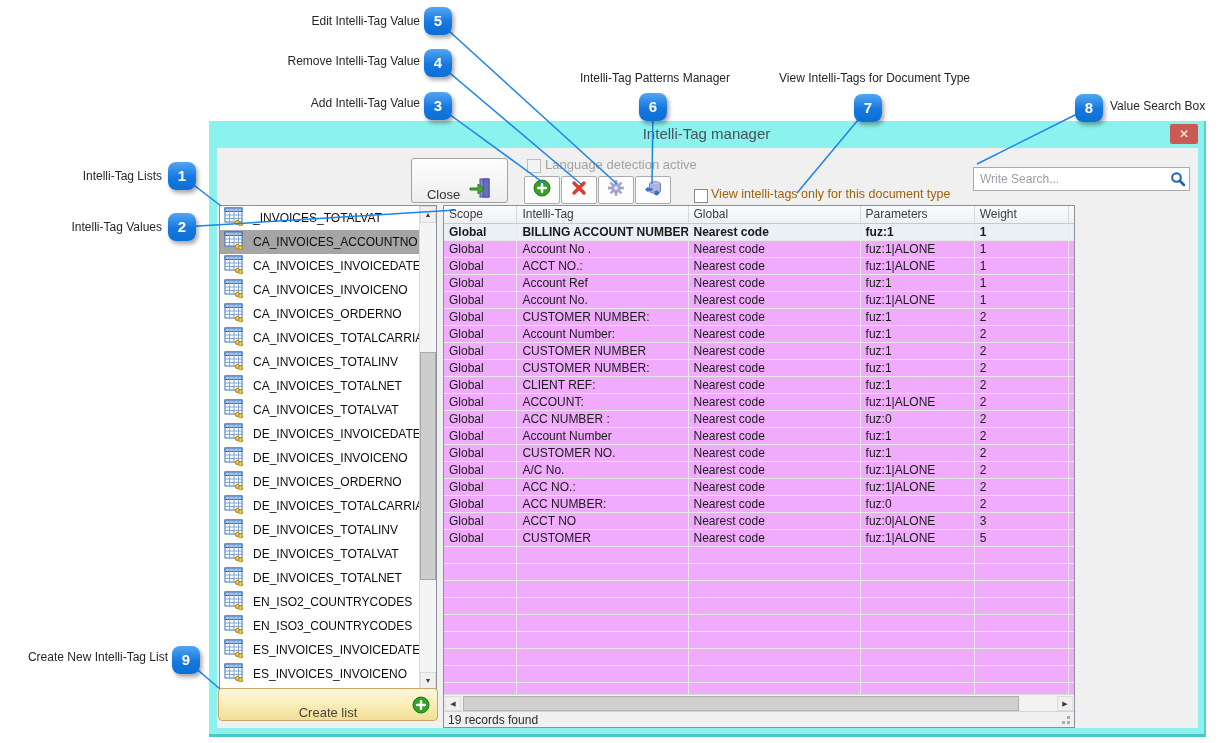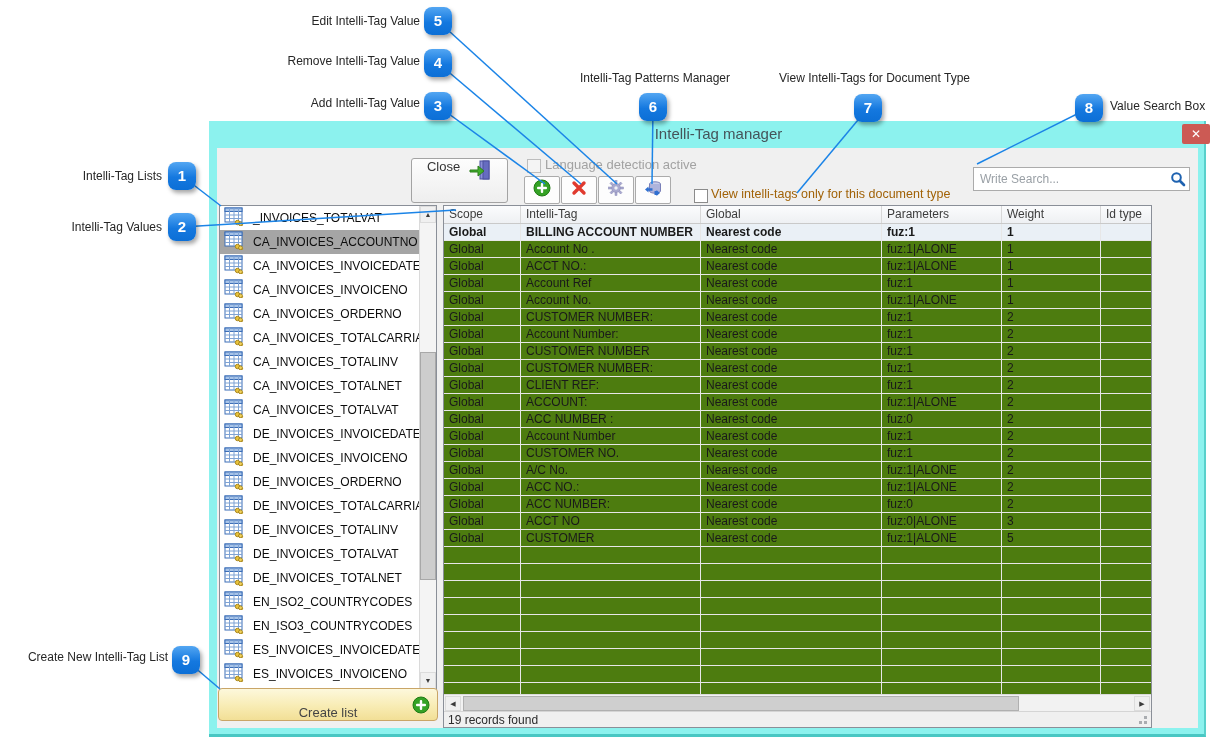--- a/index.html
+++ b/index.html
@@ -20,28 +20,28 @@
   .co-l3{left:240px;top:96px;width:180px;text-align:right;}
   .co-l4{left:220px;top:54px;width:200px;text-align:right;}
   .co-l5{left:240px;top:14px;width:180px;text-align:right;}
   .co-l6{left:555px;top:71px;width:200px;text-align:center;}
   .co-l7{left:752px;top:71px;width:245px;text-align:center;}
   .co-l8{left:1110px;top:99px;width:118px;text-align:left;}
   .co-l9{left:5px;top:650px;width:163px;text-align:right;}
   
   #dialog{position:absolute;left:209px;top:121px;width:995px;height:613px;z-index:1;
     background:#8cf2ee;border-right:2px solid #58d0cb;border-bottom:3px solid #49c7c3;}
-  .titlebar{position:absolute;left:12px;top:0;width:100%;height:33px;}
+  .titlebar{position:absolute;left:0;top:0;width:100%;height:33px;}
   .title-text{display:block;text-align:center;line-height:26px;font-size:15px;color:#45545a;}
   .close-x{position:absolute;left:961px;top:3px;width:28px;height:20px;background:#cc5a54;
     border-radius:2px;color:#fff;font-size:12px;font-weight:bold;text-align:center;line-height:20px;cursor:default;}
   .client{position:absolute;left:8px;top:27px;width:981px;height:580px;background:#f0f0f0;}
   
   .btn-close{position:absolute;left:194px;top:10px;width:95px;height:43px;border:1px solid #a3a3a3;border-radius:3px;
-    background:linear-gradient(180deg,#fdfdfd,#eeeeee);display:flex;align-items:flex-start;justify-content:center;gap:8px;
+    background:linear-gradient(180deg,#fdfdfd,#eeeeee);display:flex;align-items:flex-end;justify-content:center;gap:8px;
     font-size:13px;color:#333;}
   .tb-btn{position:absolute;top:28px;width:34px;height:26px;border:1px solid #ababab;border-radius:2px;
     background:#fdfdfd;display:flex;align-items:center;justify-content:center;}
   .tb-add{left:307px;} .tb-remove{left:344px;} .tb-edit{left:381px;} .tb-patterns{left:418px;}
   .chk-box{position:absolute;width:12px;height:12px;border:1px solid #8b8b8b;background:#fff;}
   .chk-box.disabled{background:#f4f4f4;border-color:#bdbdbd;}
   .chk-lang-box{left:310px;top:11px;}
   .chk-lang-label{position:absolute;left:328px;top:9px;font-size:13px;color:#a2a2a2;}
   .chk-doc-box{left:477px;top:41px;}
   .chk-doc-label{position:absolute;left:494px;top:39px;font-size:12.5px;color:#a16207;}
@@ -60,21 +60,21 @@
   .vscroll{position:absolute;right:0;top:0;width:17px;height:100%;background:#f4f4f4;border-left:1px solid #dadada;box-sizing:border-box;}
   .vs-up,.vs-down{position:absolute;left:0;width:16px;height:17px;background:#f0f0f0;border:1px solid #dcdcdc;box-sizing:border-box;
     font-size:7px;color:#3b3b3b;text-align:center;line-height:15px;}
   .vs-up{top:0;} .vs-down{bottom:0;}
   .vs-thumb{position:absolute;left:0;top:146px;width:16px;height:228px;background:#cdcdcd;border:1px solid #a8a8a8;box-sizing:border-box;}
   .create-btn{position:absolute;left:1px;top:540px;width:220px;height:33px;border:1px solid #c9a567;border-radius:4px;box-sizing:border-box;
     background:linear-gradient(180deg,#fdf8dc 0%,#f8ecb4 55%,#f2df96 100%);display:flex;align-items:flex-end;justify-content:center;}
   .create-label{font-size:13px;color:#444;}
   .create-plus{position:absolute;right:7px;top:7px;}
   
-  .table-panel{position:absolute;left:226px;top:57px;width:709px;height:523px;background:#4d7c0f;border:1px solid #8a8f98;box-sizing:border-box;}
+  .table-panel{position:absolute;left:226px;top:57px;width:632px;height:523px;background:#f0abfc;border:1px solid #8a8f98;box-sizing:border-box;}
   .thead{display:flex;height:18px;background:linear-gradient(180deg,#fbfcfd,#eef0f3);border-bottom:1px solid #c9c9c9;box-sizing:border-box;}
   .th{font-size:12px;color:#3c3c3c;padding-left:5px;line-height:17px;border-right:1px solid #d8d8d8;box-sizing:border-box;overflow:hidden;white-space:nowrap;}
   .trows{position:absolute;left:0;top:18px;right:0;bottom:33px;overflow:hidden;}
   .tr{display:flex;height:17px;border-bottom:1px solid #e7e7e7;box-sizing:border-box;}
   .tr.selected{background:#eaf0f6;font-weight:bold;}
   .td{font-size:12px;color:#1a1a1a;padding-left:5px;line-height:16px;border-right:1px solid #e7e7e7;box-sizing:border-box;
       overflow:hidden;white-space:nowrap;display:flex;align-items:center;gap:4px;}
   .c0{width:77px;} .c1{width:180px;} .c2{width:181px;} .c3{width:120px;} .c4{width:99px;} .c5{flex:1;border-right:none;}
   .hscroll{position:absolute;left:0;bottom:16px;height:17px;right:0;background:#f2f2f2;border-top:1px solid #dadada;box-sizing:border-box;}
   .hs-left,.hs-right{position:absolute;top:1px;width:16px;height:15px;background:#f0f0f0;border:1px solid #dcdcdc;box-sizing:border-box;

